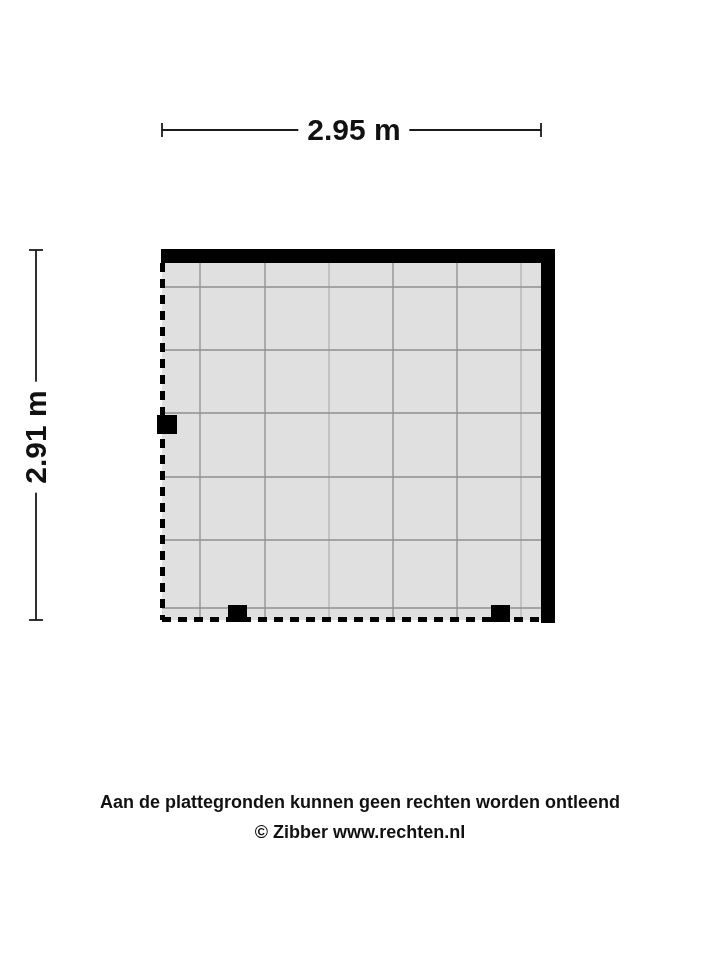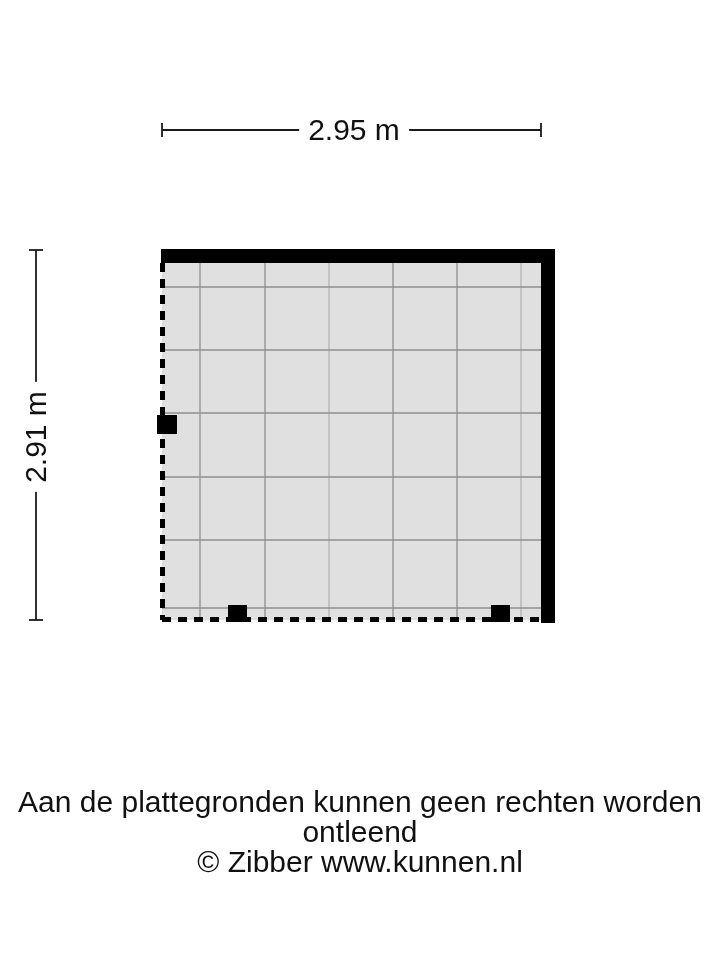--- a/index.html
+++ b/index.html
@@ -3,39 +3,39 @@
 <meta charset="utf-8">
 <style>
   :root{
     --floor:#e0e0e0; --grid:#8f8f8f; --grid_faint:#b4b4b4;
     --wall:#000000; --line:#1a1a1a; --text:#111111; --bg:#ffffff;
   }
   html,body{margin:0;padding:0;}
   body{background:#f2f2f2;font-family:"Liberation Sans",sans-serif;}
   .canvas{
     position:relative;width:720px;height:960px;background:var(--bg);
-    overflow:hidden;margin:0 auto;
+    overflow:hidden;margin:0 auto;font-weight:bold;
   }
   svg{position:absolute;left:0;top:0;}
   .label{
     position:absolute;color:var(--text);white-space:nowrap;
     transform:translate(-50%,-50%);
   }
   .dim-label{
     font-size:30px;background:var(--bg);padding:0 9px;line-height:34px;
   }
   .dim-label.vertical{
     transform:translate(-50%,-50%) rotate(-90deg);
   }
   .room-label{
     font-size:27px;letter-spacing:0.5px;
   }
   .footer{
     position:absolute;left:0;top:787px;width:720px;text-align:center;
-    font-size:30px;line-height:30px;color:var(--text);
+    font-size:18px;line-height:30px;color:var(--text);
   }
 </style>
 </head>
 <body>
 
 <div class="canvas">
 
   <svg width="720" height="960" viewBox="0 0 720 960">
 
     <g stroke="var(--line)" stroke-width="1.8">
@@ -84,16 +84,16 @@
     </g>
   </svg>
 
   <div class="label dim-label" style="left:354px;top:130px;">2.95 m</div>
 
   <div class="label dim-label vertical" style="left:36px;top:437px;">2.91 m</div>
 
 
   <div class="footer">
     <div>Aan de plattegronden kunnen geen rechten worden ontleend</div>
-    <div>© Zibber www.kunnen.nl</div>
+    <div>© Zibber www.rechten.nl</div>
   </div>
 
 </div>
 
 </body></html>

